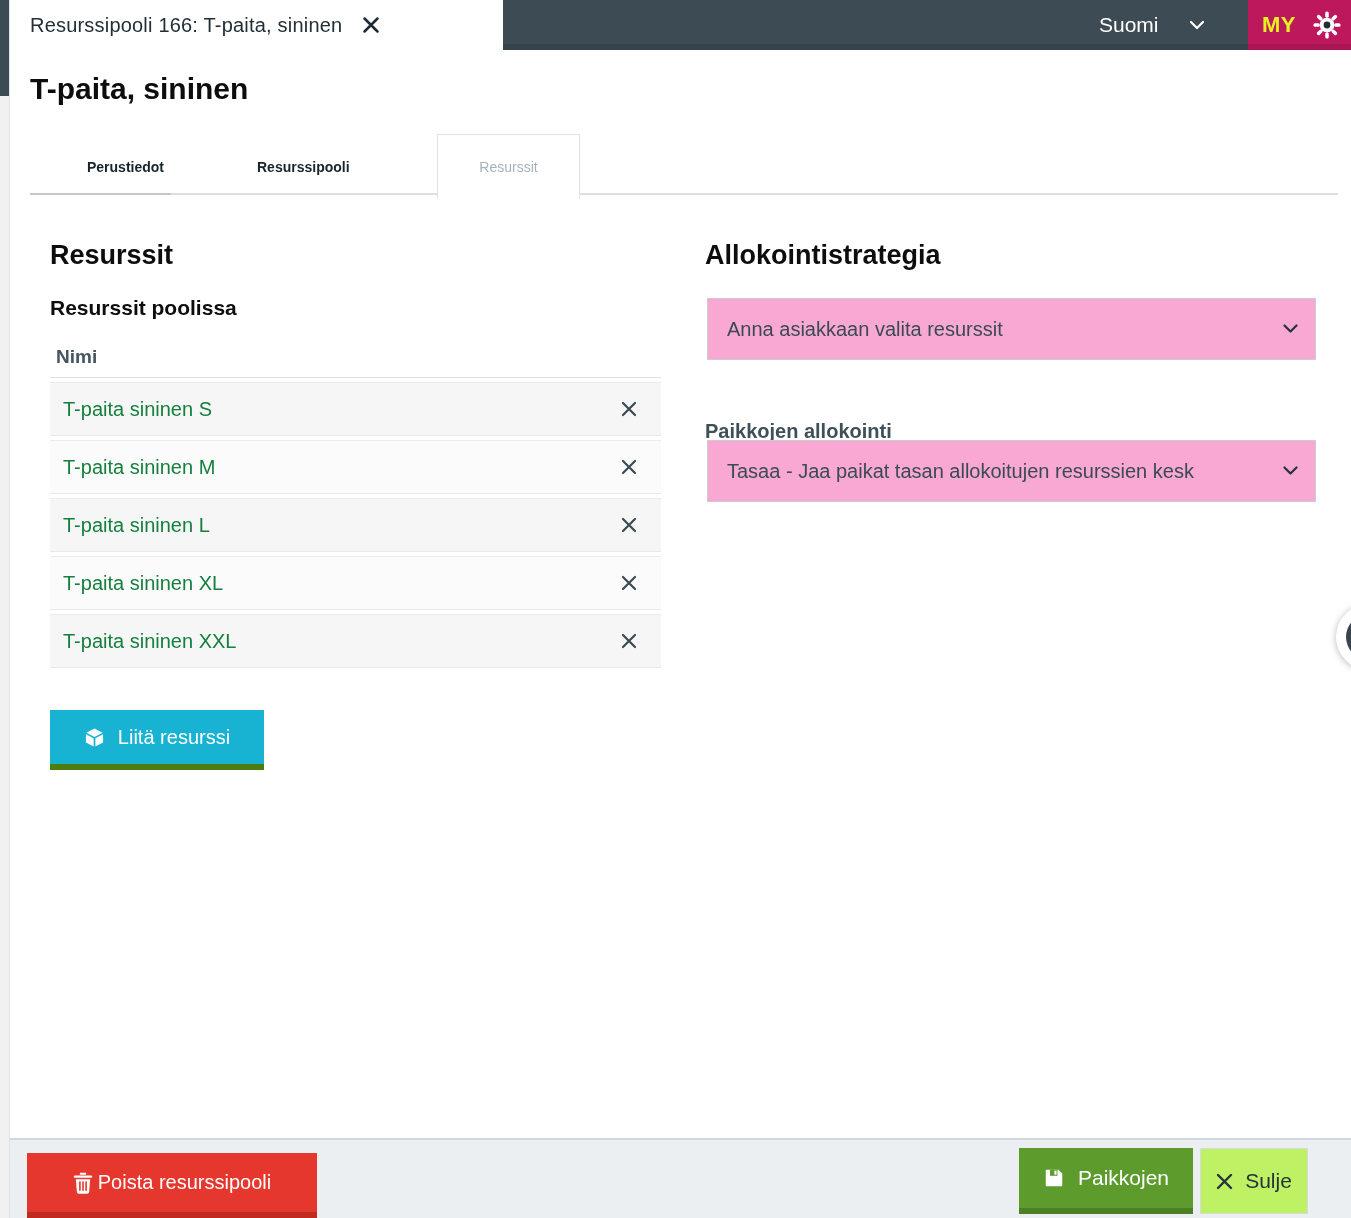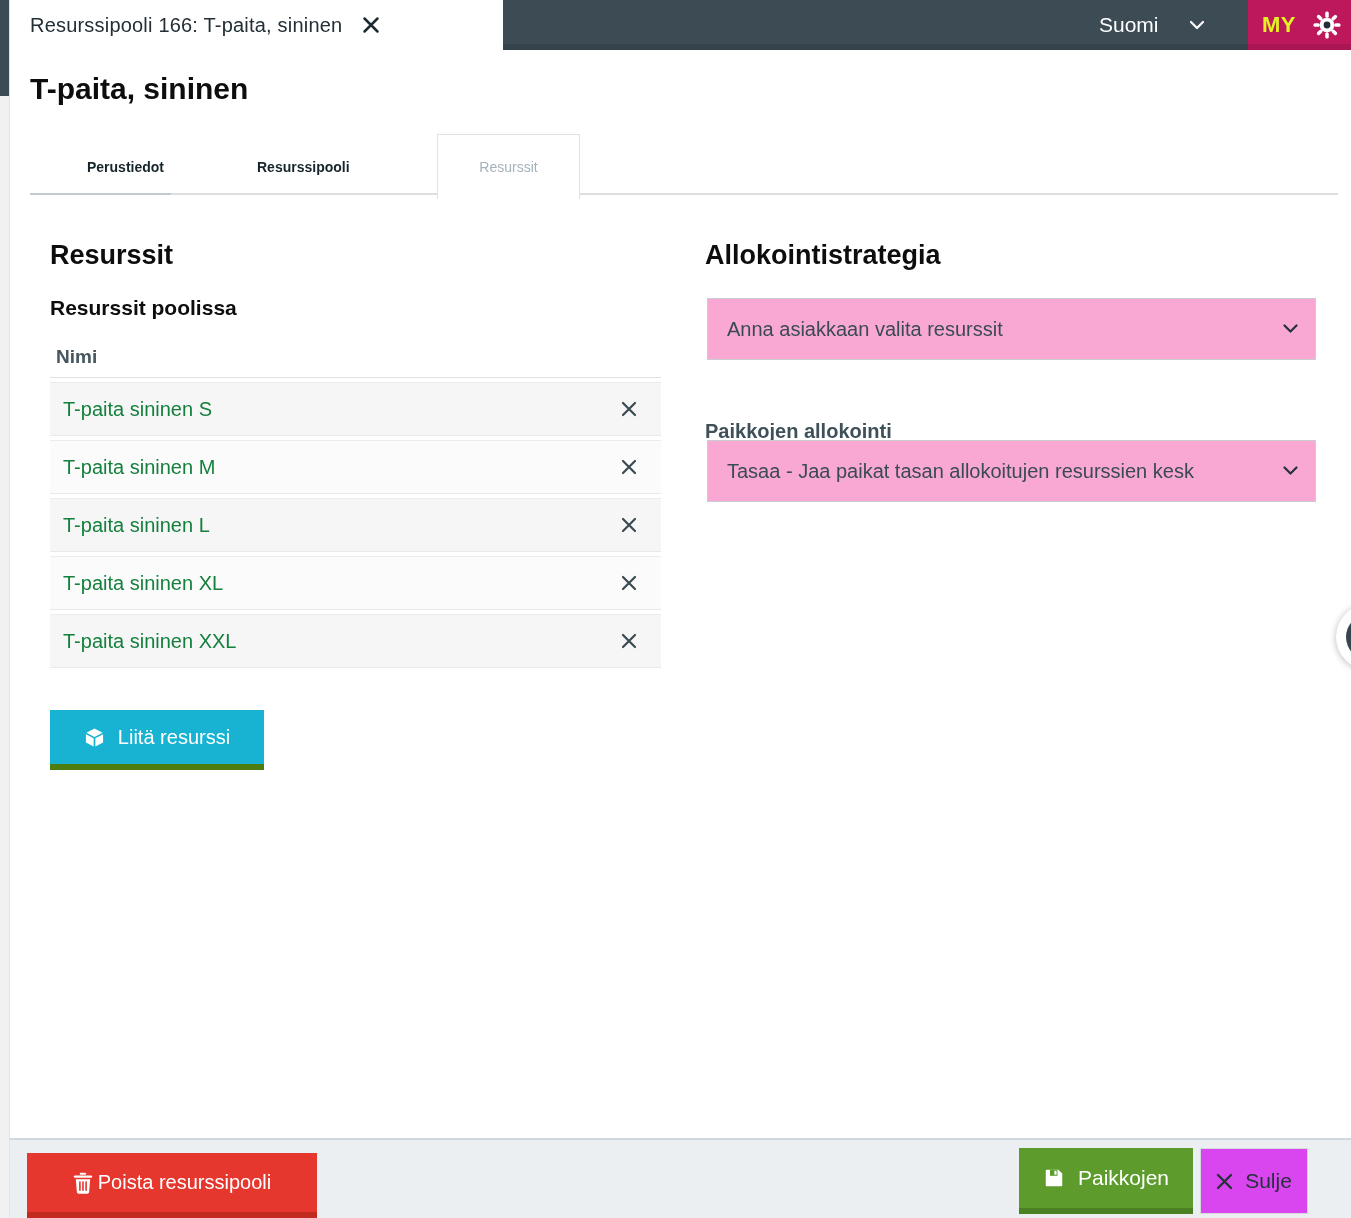--- a/index.html
+++ b/index.html
@@ -51,21 +51,21 @@
   .select-value{font-size:20px;color:#3a4a52;white-space:nowrap;overflow:hidden;}
   .select-chevron{position:absolute;right:17px;top:50%;transform:translateY(-50%);display:flex;}
   .seats-label{position:absolute;left:705px;top:400px;font-size:20px;font-weight:700;color:#3f5059;margin-top:20px;}
   
   .float-btn{position:absolute;left:1336px;top:604px;width:66px;height:66px;border-radius:50%;background:#fff;box-shadow:0 1px 7px rgba(0,0,0,0.28);border:none;padding:0;cursor:pointer;z-index:20;}
   .float-btn .inner{position:absolute;left:10px;top:10px;width:46px;height:46px;border-radius:50%;background:#36454e;display:flex;align-items:center;justify-content:center;}
   
   .footer{position:absolute;left:9px;right:0;top:1138px;height:80px;background:#eceff1;border-top:2px solid #cfd8dc;box-sizing:content-box;z-index:10;}
   .delete-btn{position:absolute;left:18px;top:13px;width:290px;height:66px;background:#e6372e;border:none;border-bottom:7px solid #c02a1f;color:#fff;font-size:20px;display:flex;align-items:center;justify-content:center;gap:5px;cursor:pointer;font-family:inherit;box-sizing:border-box;}
   .save-btn{position:absolute;left:1010px;top:8px;width:174px;height:66px;background:#5d9b2d;border:none;border-bottom:6px solid #4b8123;color:#fff;font-size:21px;display:flex;align-items:center;justify-content:center;gap:13px;cursor:pointer;font-family:inherit;box-sizing:border-box;}
-  .close-btn{position:absolute;left:1191px;top:8px;width:108px;height:66px;background:#d946ef;border:1px solid #d4dadc;color:#26323a;font-size:21px;display:flex;align-items:center;justify-content:center;gap:12px;cursor:pointer;font-family:inherit;box-sizing:border-box;}
+  .close-btn{position:absolute;left:1191px;top:8px;width:108px;height:66px;background:#bef264;border:1px solid #d4dadc;color:#26323a;font-size:21px;display:flex;align-items:center;justify-content:center;gap:12px;cursor:pointer;font-family:inherit;box-sizing:border-box;}
 </style>
 </head>
 <body>
 
 <div class="screen">
 
   <header class="topbar">
     <div class="shade"></div>
     <div class="wintab">
       <span class="wintab-title">Resurssipooli 166: T-paita, sininen</span>

